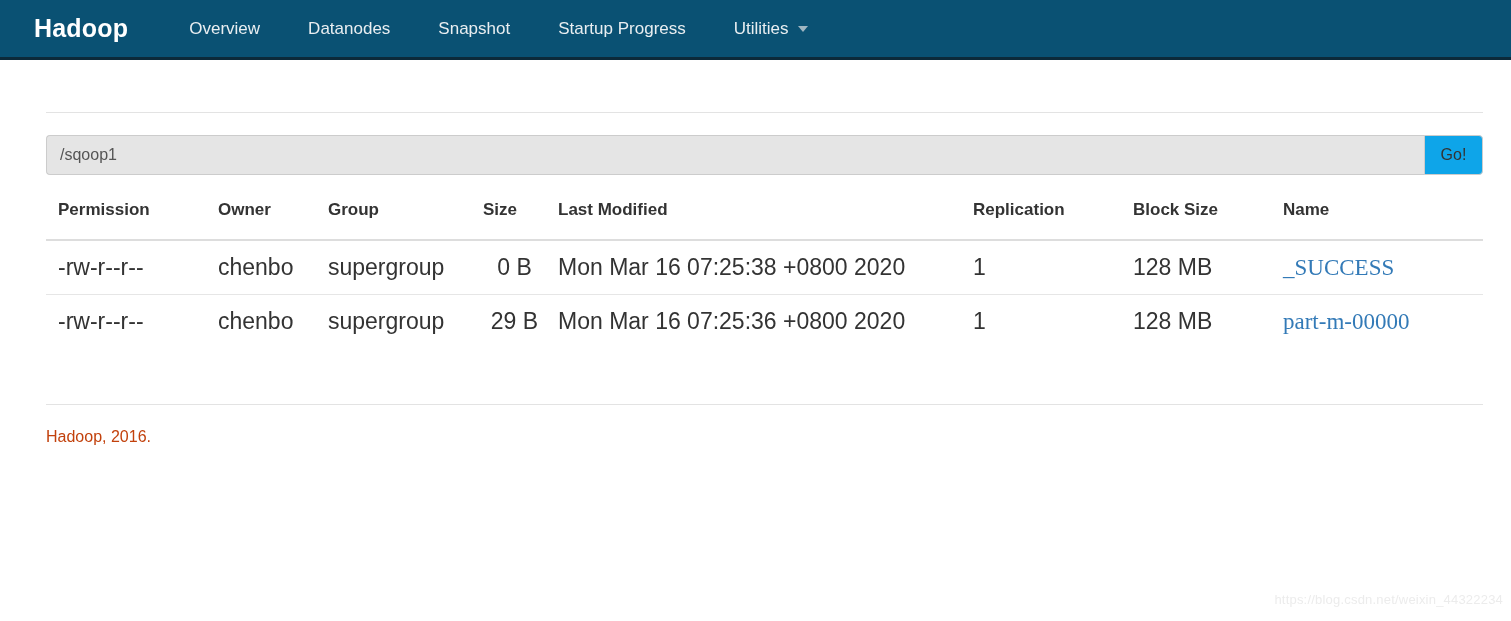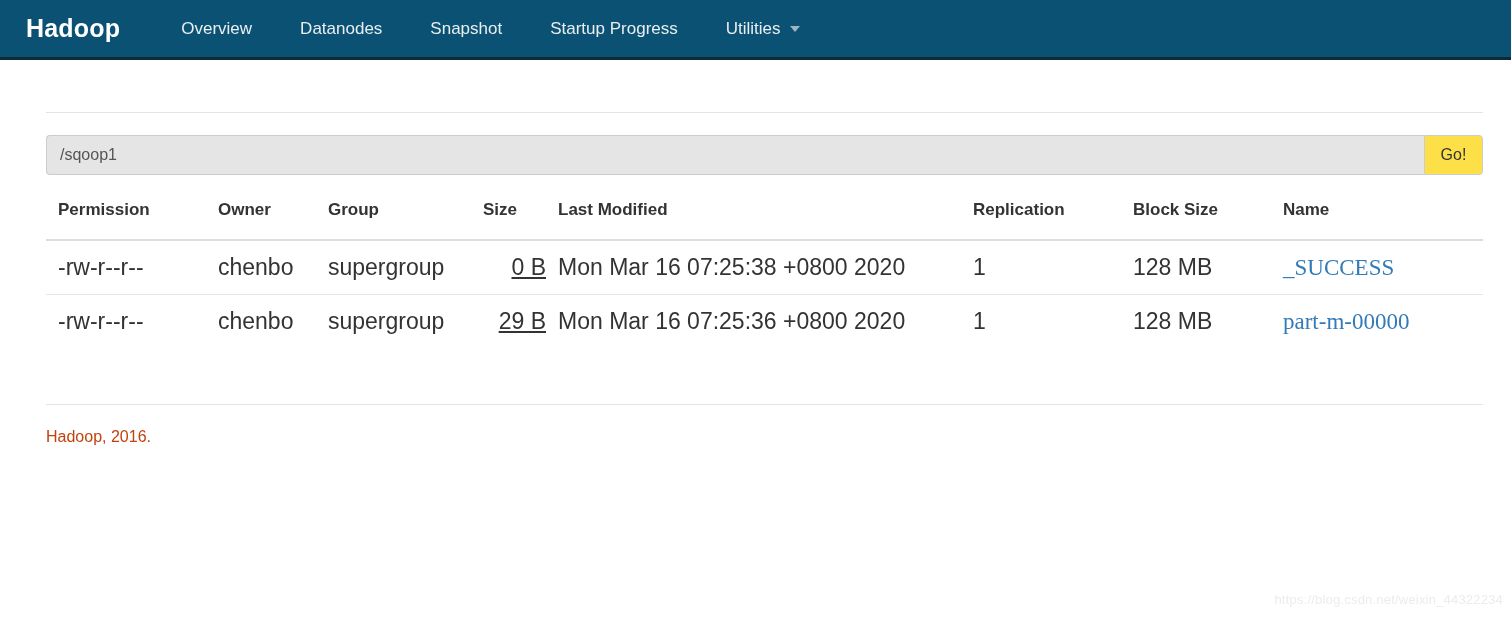--- a/index.html
+++ b/index.html
@@ -14,21 +14,21 @@
     overflow: hidden;
   }
 
   
   .navbar {
     height: 60px;
     background: #0a5173;
     border-bottom: 3px solid #0c2a3a;
     display: flex;
     align-items: center;
-    padding-left: 26px;
+    padding-left: 34px;
     white-space: nowrap;
   }
   .brand {
     color: #ffffff;
     font-size: 25px;
     font-weight: bold;
     letter-spacing: 0.2px;
     margin-right: 37px;
     line-height: 1;
     cursor: pointer;
@@ -90,21 +90,21 @@
     color: #555555;
     outline: none;
     background: #e5e5e5;
   }
   .path-input::placeholder { color: #999999; }
   .go-button {
     width: 59px;
     height: 40px;
     border: 1px solid #cccccc;
     border-radius: 0 4px 4px 0;
-    background: #fde047;
+    background: #0ea5e9;
     font-family: "Liberation Sans", sans-serif;
     font-size: 16px;
     color: #333333;
     cursor: pointer;
     padding: 0;
   }
 
   
   table.listing {
     width: 100%;
@@ -132,21 +132,21 @@
   table.listing tr:first-child td { border-top: none; }
   .col-permission { width: 160px; }
   .col-owner      { width: 110px; }
   .col-group      { width: 155px; }
   .col-size       { width: 75px; }
   .col-modified   { width: 415px; }
   .col-replication{ width: 160px; }
   .col-blocksize  { width: 150px; }
   .col-name       { width: auto; }
 
-  td.cell-size { text-align: right; padding-right: 28px; padding-left: 0; text-decoration: underline; }
+  td.cell-size { text-align: center; padding-right: 28px; padding-left: 0; }
   th.col-size  { text-align: right; padding-right: 28px; padding-left: 0; }
 
   a.file-link {
     color: #337ab7;
     text-decoration: none;
     cursor: pointer;
     font-family: Liberation Serif, serif;
   }
 
   

